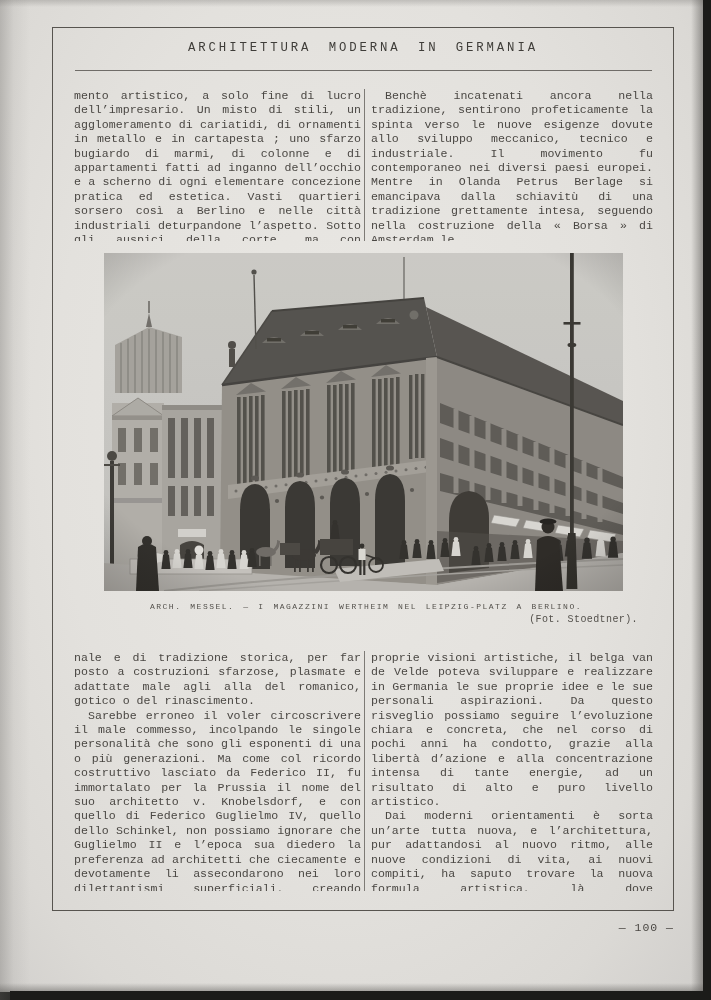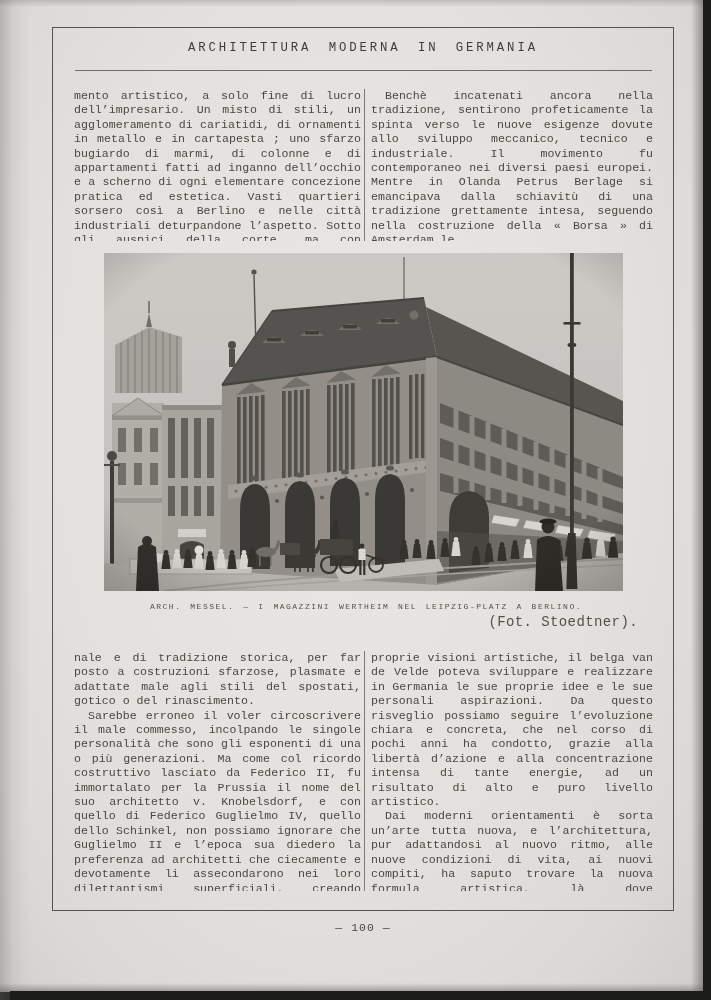--- a/index.html
+++ b/index.html
@@ -36,23 +36,23 @@
   .textblock p{margin:0;}
   .textblock p.indent{text-indent:14px;}
 
   figure.photo{position:absolute;left:104px;top:253px;width:519px;height:338px;margin:0;
                background:#c6c5c1;}
   figure.photo svg{display:block;width:519px;height:338px;}
 
   .caption{position:absolute;left:55px;top:602px;width:622px;text-align:center;
            font-size:8px;letter-spacing:1.5px;word-spacing:2.5px;color:#53504b;}
   .credit{position:absolute;left:104px;top:614px;width:534px;text-align:right;
-          font-size:14px;letter-spacing:0.4px;color:#53504b;}
-
-  .pageno{position:absolute;left:52px;top:921px;width:622px;text-align:center;
+          font-size:10px;letter-spacing:0.4px;color:#53504b;}
+
+  .pageno{position:absolute;left:52px;top:921px;width:622px;text-align:right;
           font-size:11.5px;letter-spacing:1px;color:#4a4743;}
 </style>
 </head>
 <body>
 
 <div id="canvas">
   <div class="page">
 
     <div class="frame"></div>
 
@@ -358,21 +358,21 @@
         <rect x="0" y="0" width="519" height="338" filter="url(#grain)" opacity="0.12"></rect>
         <rect x="0" y="0" width="519" height="338" fill="url(#vig)"></rect>
       </svg>
     </figure>
 
     <div class="caption">ARCH. MESSEL. — I MAGAZZINI WERTHEIM NEL LEIPZIG-PLATZ A BERLINO.</div>
     <div class="credit">(Fot. Stoedtner).</div>
 
     <div class="textblock bottom">
       <div class="col">
-        <p>nale e di tradizione storica, per far posto a costruzioni sfarzose, plasmate e adattate male agli stili del spostati, gotico o del rinascimento.</p>
+        <p>nale e di tradizione storica, per far posto a costruzioni sfarzose, plasmate e adattate male agli alla del romanico, gotico o del rinascimento.</p>
         <p class="indent">Sarebbe erroneo il voler circoscrivere il male commesso, incolpando le singole personalità che sono gli esponenti di una o più generazioni. Ma come col ricordo costruttivo lasciato da Federico II, fu immortalato per la Prussia il nome del suo architetto v. Knobelsdorf, e con quello di Federico Guglielmo IV, quello dello Schinkel, non possiamo ignorare che Guglielmo II e l’epoca sua diedero la preferenza ad architetti che ciecamente e devotamente li assecondarono nei loro dilettantismi superficiali, creando edifici di nuda povertà nel loro variopinto addobbo, freddi e spostati nel loro pathos falso e insignificante.</p>
 
       </div>
       <div class="col right">
         <p>proprie visioni artistiche, il belga van de Velde poteva sviluppare e realizzare in Germania le sue proprie idee e le sue personali aspirazioni. Da questo risveglio possiamo seguire l’evoluzione chiara e concreta, che nel corso di pochi anni ha condotto, grazie alla libertà d’azione e alla concentrazione intensa di tante energie, ad un risultato di alto e puro livello artistico.</p>
         <p class="indent">Dai moderni orientamenti è sorta un’arte tutta nuova, e l’architettura, pur adattandosi al nuovo ritmo, alle nuove condizioni di vita, ai nuovi compiti, ha saputo trovare la nuova formula artistica, là dove apparentemente tutto all’arte sembrava ostile e negativo.</p>
         <p class="indent">Per poter realizzare i propri ideali e le proprie convinzioni, data la natura dell’opera sua, l’architetto dipende dalla personalità o dalla società</p>
       </div>
     </div>
 

